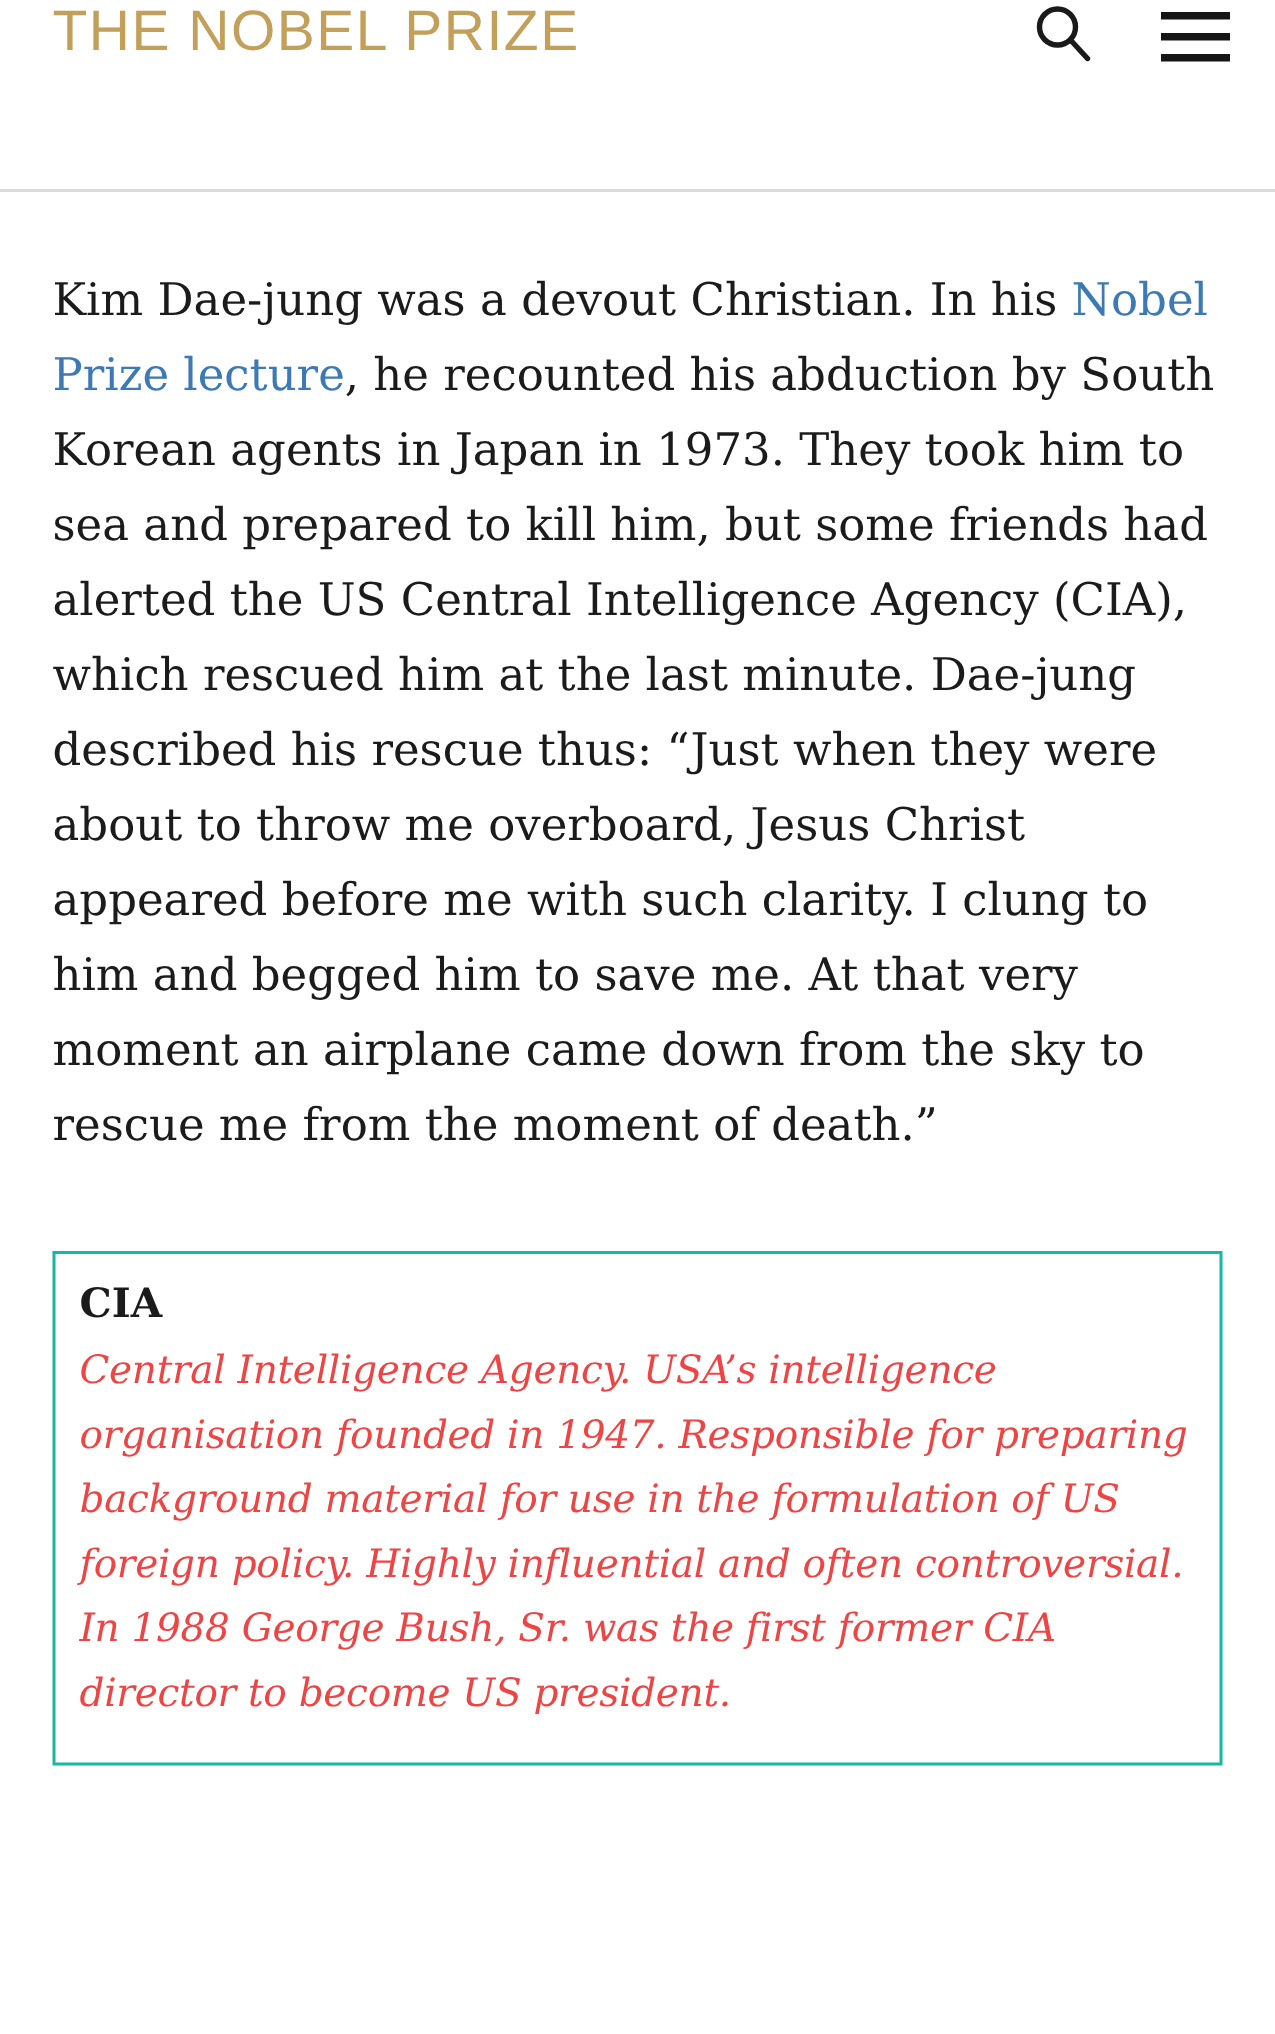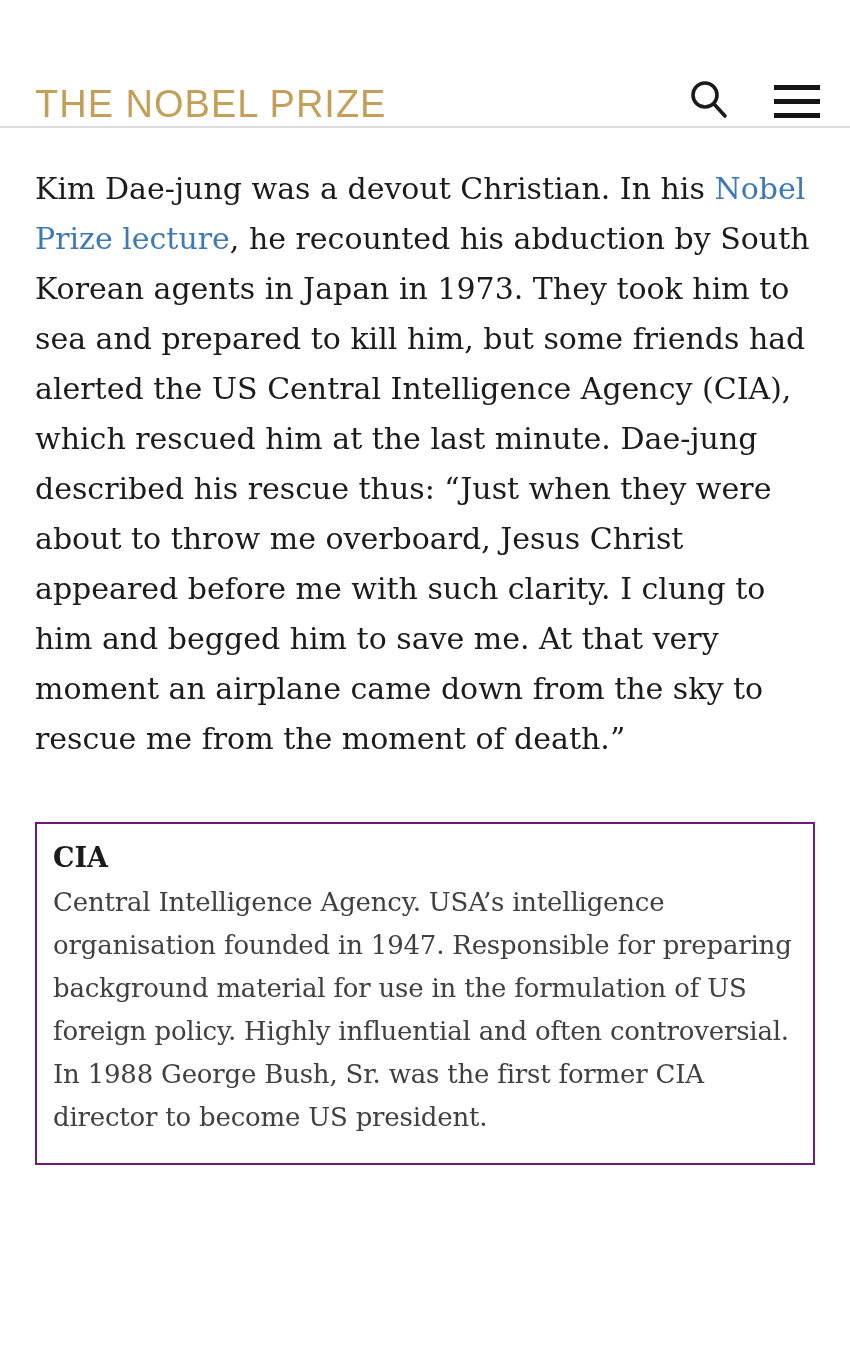--- a/index.html
+++ b/index.html
@@ -13,21 +13,21 @@
     height: 1356px;
     overflow: hidden;
     font-family: "DejaVu Serif", serif;
   }
 
   
   .header {
     height: 128px;
     border-bottom: 2px solid #dcdcdc;
     display: flex;
-    align-items: flex-end;
+    align-items: flex-start;
     justify-content: space-between;
     padding: 0 30px 0 35px;
     background: #ffffff;
   }
   .logo {
     font-family: "Liberation Sans", sans-serif;
     font-size: 38px;
     font-weight: 400;
     letter-spacing: 1px;
     color: #c3a05a;
@@ -65,50 +65,51 @@
   .page-title {
     font-family: "DejaVu Sans", "Liberation Sans", sans-serif;
     font-size: 29px;
     font-weight: 400;
     color: #2d2d2d;
     letter-spacing: 0.2px;
     margin: 15px 0 0 0;
     line-height: 34px;
   }
   .article-paragraph {
-    margin: 36px 0 0 0;
+    margin: 48px 0 0 0;
     font-size: 30px;
     line-height: 50px;
     color: #1b1b1b;
   }
   .text-link {
     color: #3d7ab5;
     text-decoration: none;
   }
 
   
   .glossary-box {
     margin-top: 58px;
-    border: 2px solid #701a75;
+    border: 2px solid #14b8a6;
     padding: 14px 16px 24px 16px;
   }
   .glossary-term {
     font-family: "DejaVu Serif", serif;
     font-size: 27px;
     font-weight: 700;
     color: #1b1b1b;
     margin: 0;
     line-height: 39px;
   }
   .glossary-definition {
     margin: 4px 0 0 0;
     font-size: 26px;
     line-height: 43px;
     letter-spacing: -0.2px;
-    color: #404040;
+    color: #ef4444;
+    font-style: italic;
   }
 </style>
 </head>
 <body>
 
 <header class="header">
   <a href="#" class="logo">THE NOBEL PRIZE</a>
   <div class="header-actions">
     <button class="icon-btn">
       <svg width="46" height="46" viewBox="0 0 46 46" fill="none" stroke="#1a1a1a" stroke-width="3.6" stroke-linecap="round">

